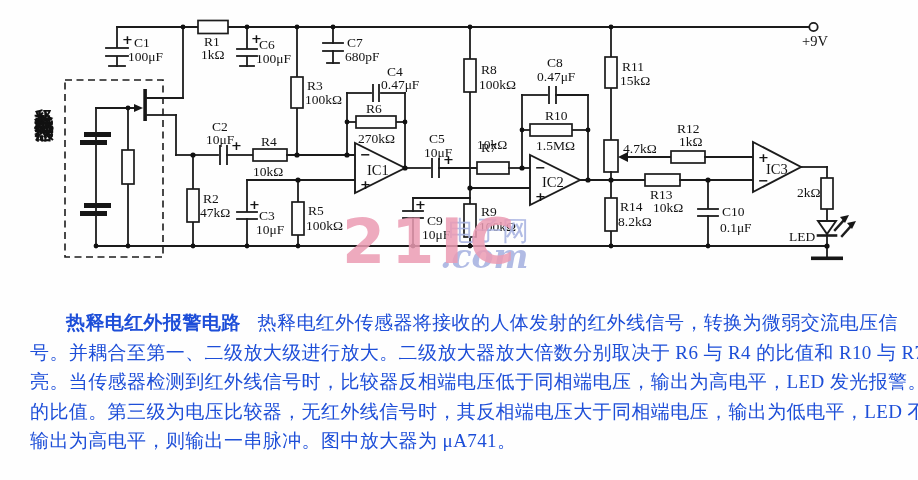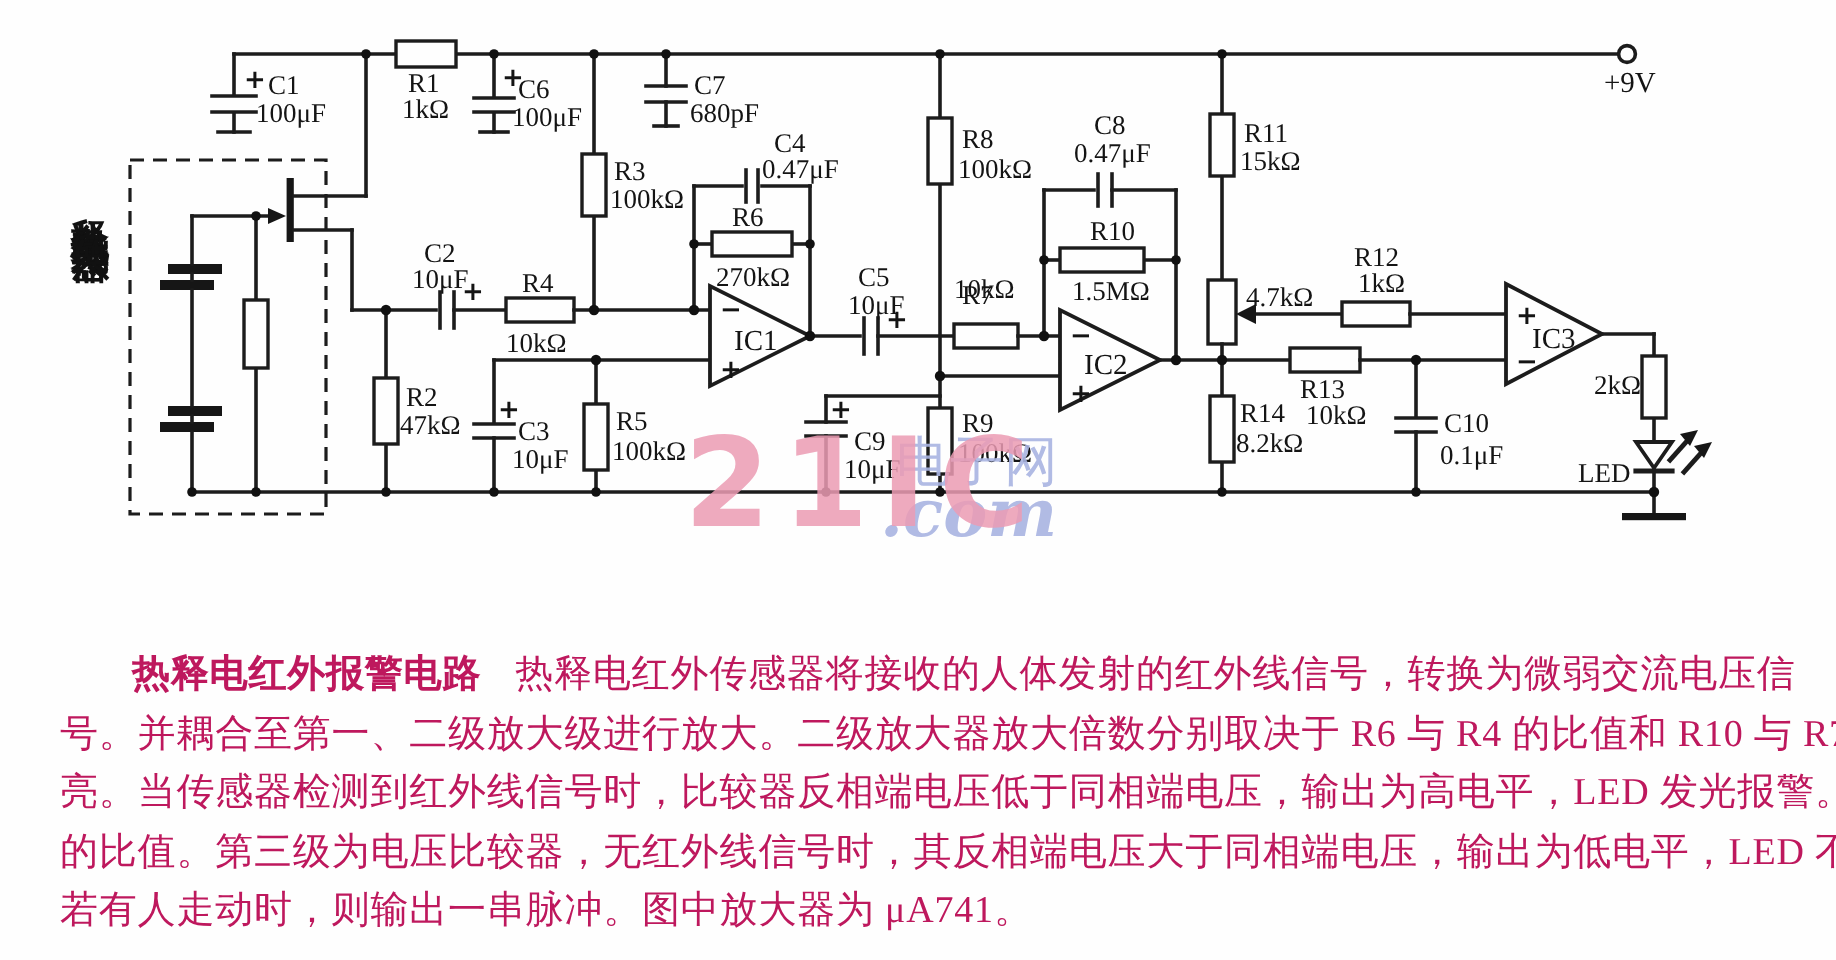--- a/index.html
+++ b/index.html
@@ -16,21 +16,21 @@
   .sign{font-family:"DejaVu Sans",sans-serif;font-size:13px;font-weight:bold;fill:#141414;}
   .icl{font-family:"Liberation Serif","DejaVu Serif",serif;font-size:14.5px;fill:#141414;}
   .wm-pink{font-family:"DejaVu Sans",sans-serif;font-size:62px;font-weight:bold;
            letter-spacing:6px;fill:#ec9cb4;opacity:.85;}
   .wm-blue{font-family:"DejaVu Sans",sans-serif;font-size:27px;fill:#a9b4e2;opacity:.9;}
   .wm-com{font-family:"DejaVu Serif","Liberation Serif",serif;font-style:italic;
           font-size:33px;font-weight:bold;fill:#a9b4e2;opacity:.9;}
   #sensor-label{position:absolute;left:33px;top:94px;writing-mode:vertical-rl;
         text-orientation:upright;font-size:19px;font-weight:bold;letter-spacing:2px;
         color:#111;line-height:22px;}
-  #desc{position:absolute;left:30px;top:323px;width:862px;color:#be185d;
+  #desc{position:absolute;left:30px;top:308px;width:862px;color:#1d4ed8;
         font-size:19px;line-height:29.5px;letter-spacing:.4px;white-space:nowrap;}
   #desc .l1{padding-left:36px;}
   #desc .ttl{font-weight:bold;margin-right:17px;}
 </style>
 </head>
 <body>
 
 <div id="page">
 
 <svg width="918" height="300" viewBox="0 0 918 300">
@@ -398,16 +398,16 @@
 
 <div id="sensor-label">释热电红外传感器</div>
 
 <div id="desc">
   <div class="l1">
     <span class="ttl">热释电红外报警电路</span><span>热释电红外传感器将接收的人体发射的红外线信号，转换为微弱交流电压信</span>
   </div>
   <div>号。并耦合至第一、二级放大级进行放大。二级放大器放大倍数分别取决于 R6 与 R4 的比值和 R10 与 R7</div>
   <div>亮。当传感器检测到红外线信号时，比较器反相端电压低于同相端电压，输出为高电平，LED 发光报警。</div>
   <div>的比值。第三级为电压比较器，无红外线信号时，其反相端电压大于同相端电压，输出为低电平，LED 不</div>
-  <div>若有人走动时，则输出一串脉冲。图中放大器为 μA741。</div>
+  <div>输出为高电平，则输出一串脉冲。图中放大器为 μA741。</div>
 </div>
 
 </div>
 
 </body></html>

